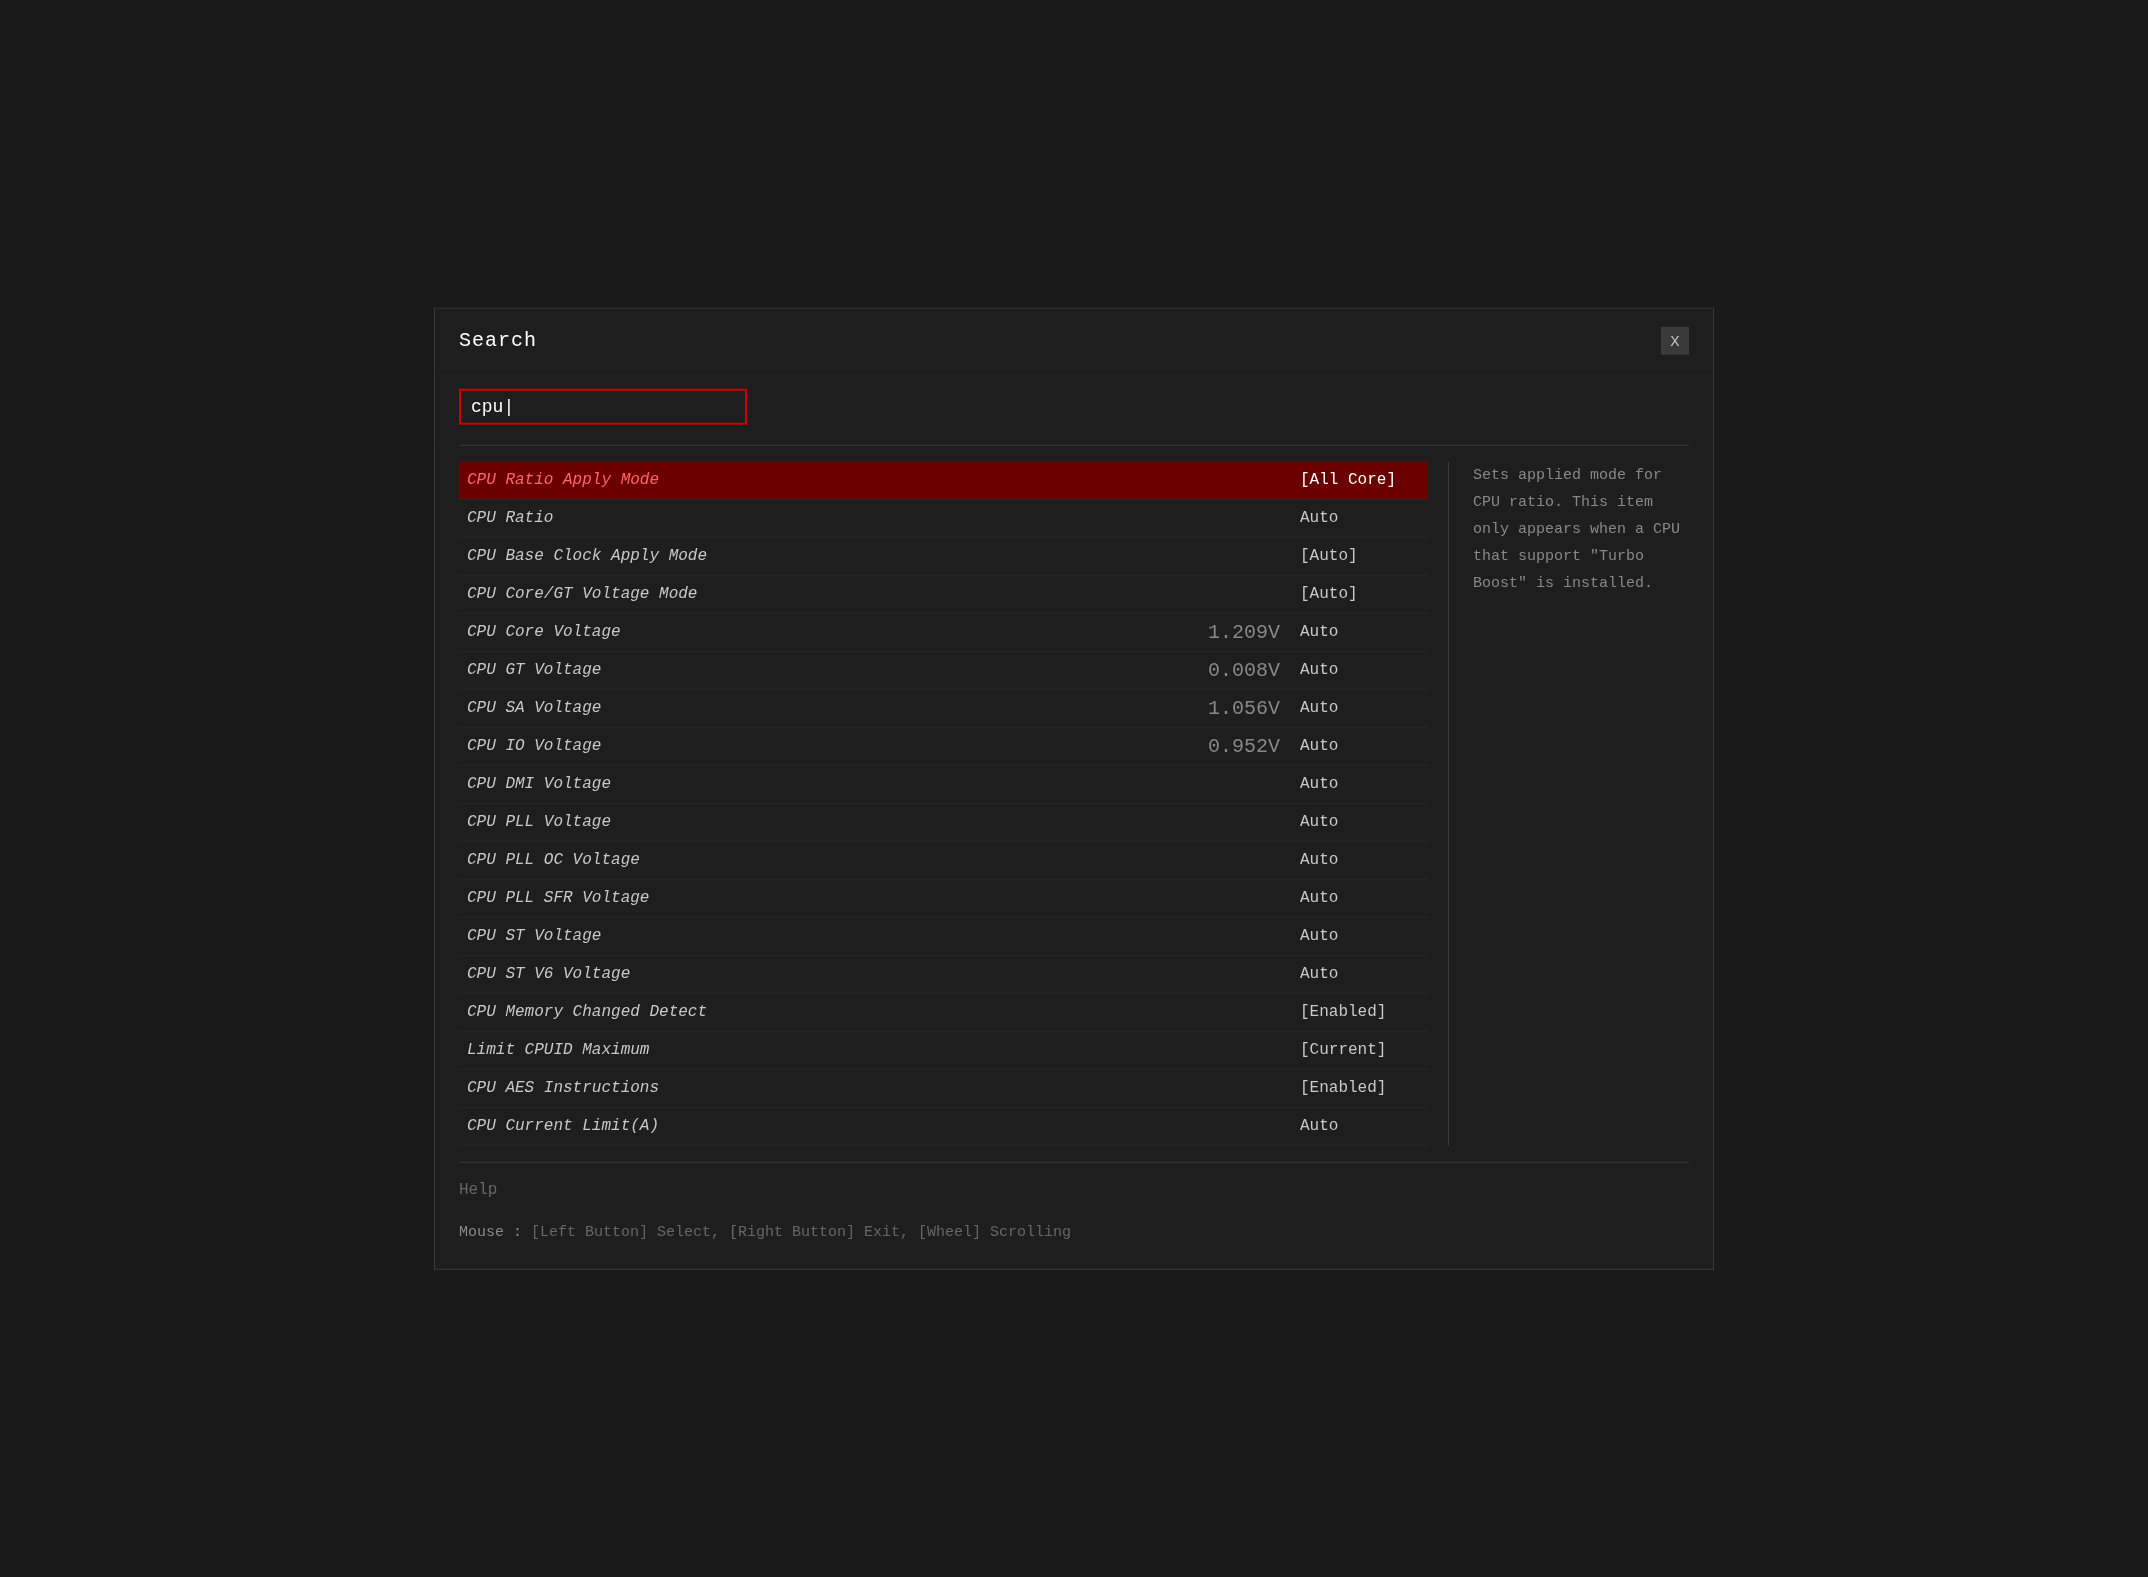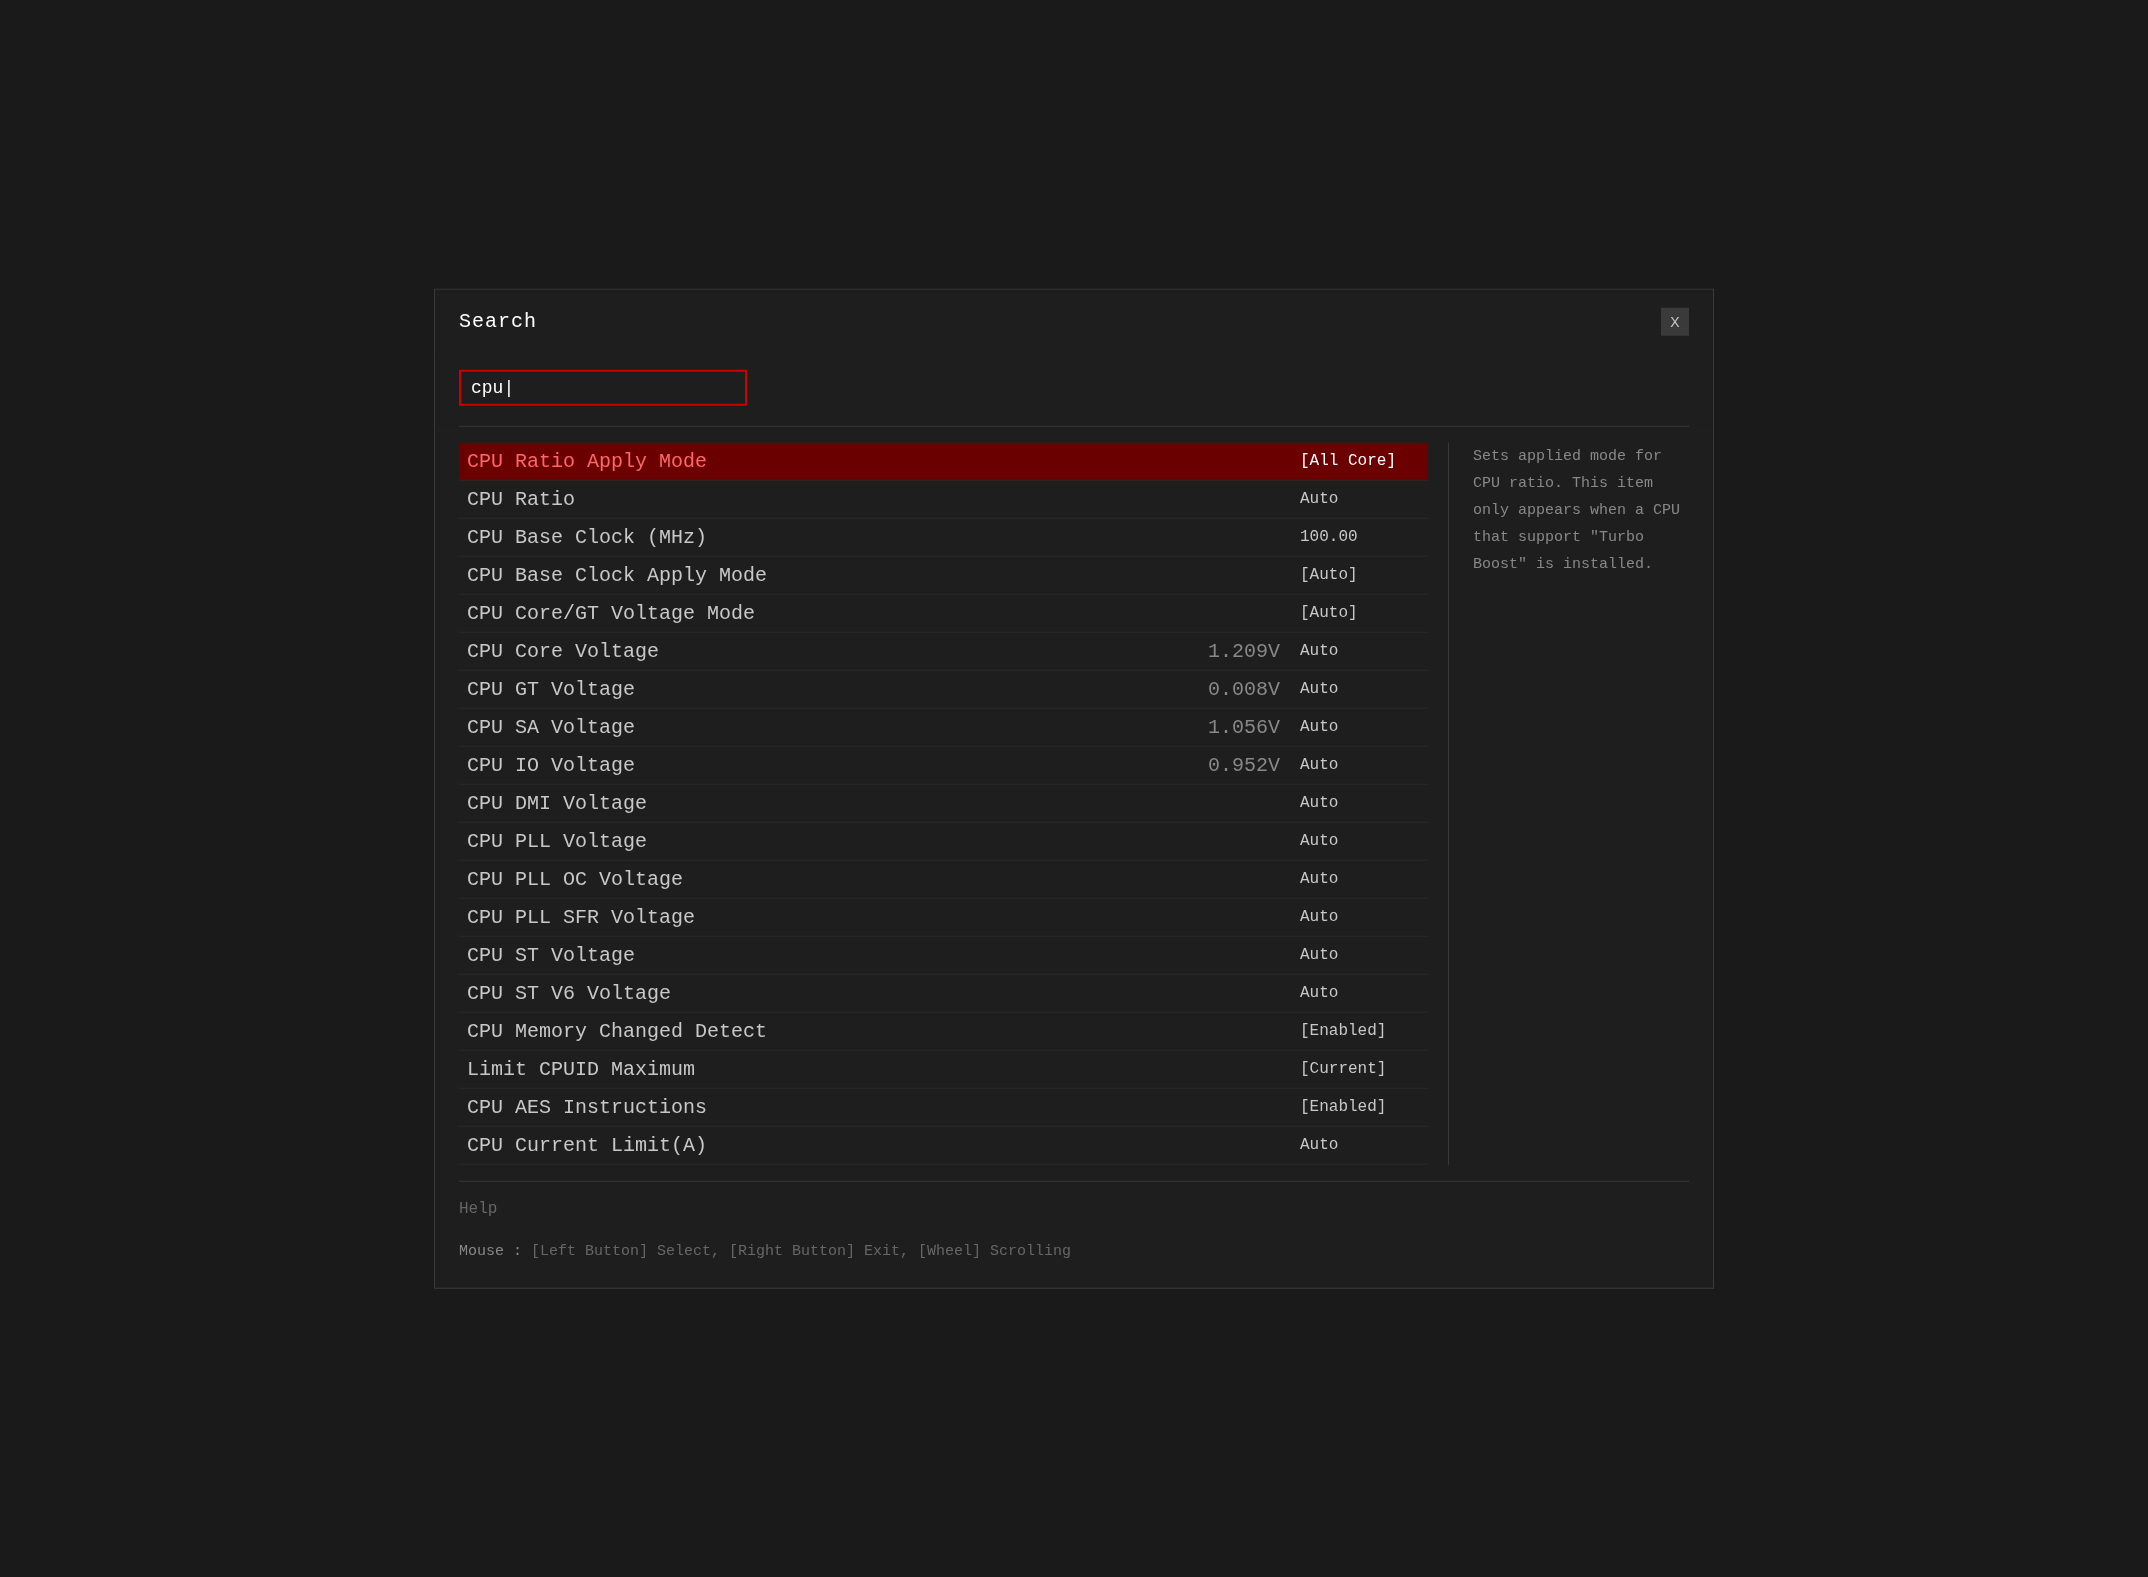--- a/index.html
+++ b/index.html
@@ -103,22 +103,23 @@
     .result-row.selected {
       background-color: #6a0000;
     }
 
     .result-row.selected .result-name {
       color: #ff4444;
     }
 
     .result-name {
       flex: 1;
-      font-size: 20px;
-      color: #c8c8c8;
+      font-size: 16px;
+      color: #c8c8c8;
+      font-style: italic;
     }
 
     .result-row.selected .result-name {
       color: #ff6666;
     }
 
     .result-voltage {
       color: #888;
       font-size: 20px;
       margin-right: 20px;
@@ -196,24 +197,20 @@
   <div class="content-area">
 
     <div class="results-panel" id="results-container">
     <div class="result-row selected">
           <span class="result-name">CPU Ratio Apply Mode</span>
           <span class="result-value">[All Core]</span>
         </div>
         <div class="result-row">
           <span class="result-name">CPU Ratio</span>
           <span class="result-value">Auto</span>
-        </div>
-        <div class="result-row">
-          <span class="result-name">CPU Base Clock (MHz)</span>
-          <span class="result-value">100.00</span>
         </div>
         <div class="result-row">
           <span class="result-name">CPU Base Clock Apply Mode</span>
           <span class="result-value">[Auto]</span>
         </div>
         <div class="result-row">
           <span class="result-name">CPU Core/GT Voltage Mode</span>
           <span class="result-value">[Auto]</span>
         </div>
         <div class="result-row">

